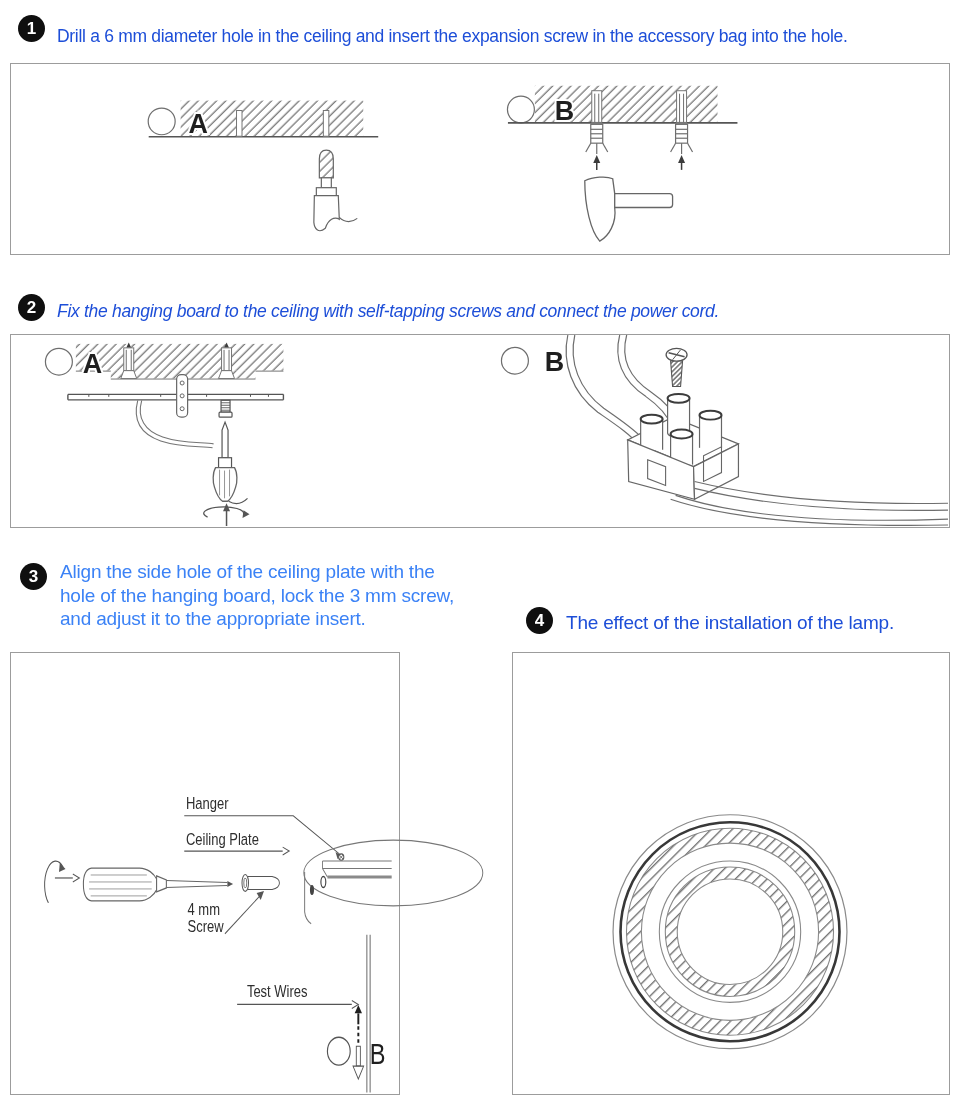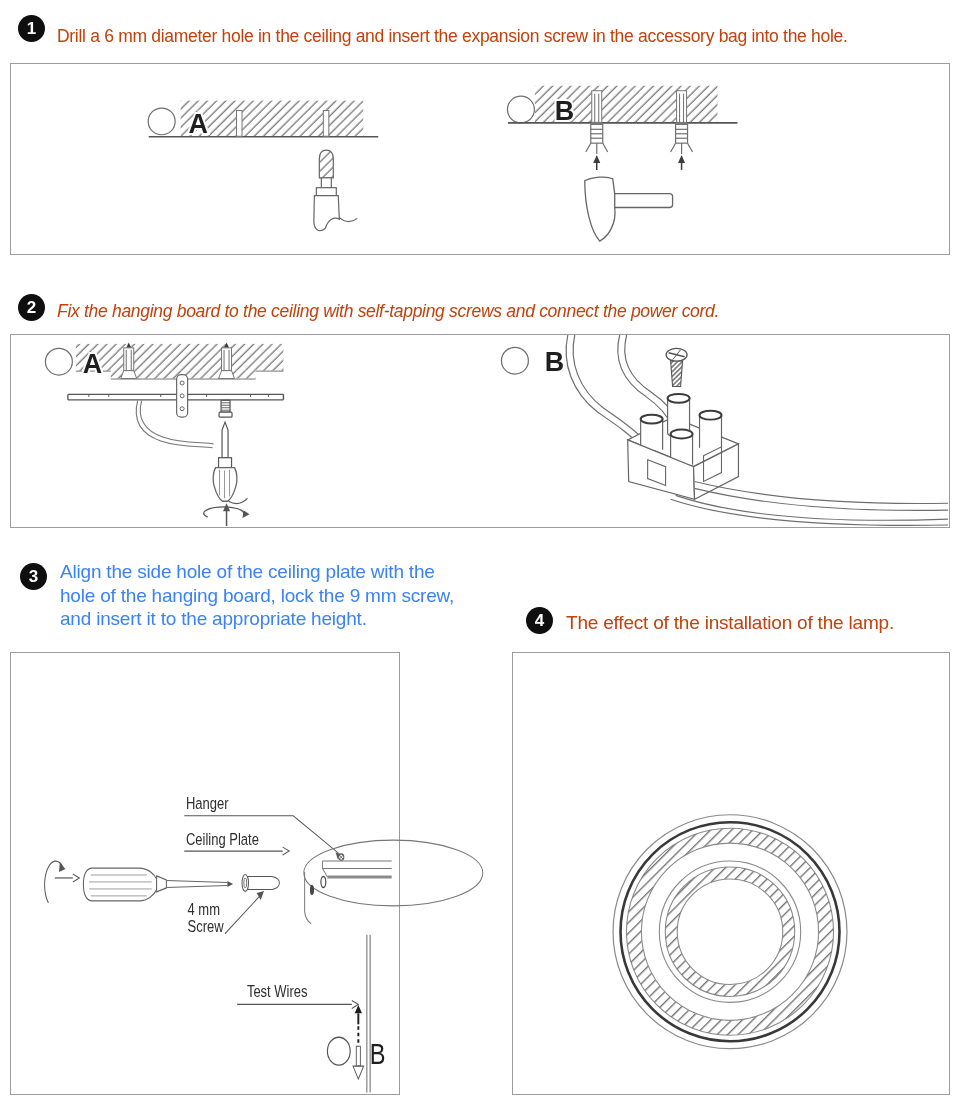--- a/index.html
+++ b/index.html
@@ -1,21 +1,21 @@
 <!DOCTYPE html>
 <html><head>
 <meta charset="utf-8">
 <style>
   html,body{margin:0;padding:0;background:#ffffff;}
   .page{position:relative;width:960px;height:1103px;background:#fff;
         font-family:"Liberation Sans",sans-serif;overflow:hidden;}
   .badge{position:absolute;width:27px;height:27px;border-radius:50%;
          background:#0f0f0f;color:#fff;font-weight:bold;font-size:17px;
          display:flex;align-items:center;justify-content:center;line-height:1;}
-  .step-text{position:absolute;font-size:17.5px;color:#c2410c;letter-spacing:-0.3px;white-space:nowrap;}
+  .step-text{position:absolute;font-size:17.5px;color:#1d4ed8;letter-spacing:-0.3px;white-space:nowrap;}
   .step-text-lg{font-size:19px;letter-spacing:-0.2px;}
   .step-lines{position:absolute;font-size:19px;color:#3b82f6;letter-spacing:-0.2px;line-height:23.5px;white-space:nowrap;}
   .fig{position:absolute;border:1.5px solid #9c9c9c;background:#fff;box-sizing:border-box;}
   .fig svg{display:block;overflow:visible;width:100%;height:100%;}
   .svg-label-big{font-size:27px;font-weight:bold;fill:#1f1f1f;stroke:#ffffff;stroke-width:4px;
                  paint-order:stroke;font-family:"Liberation Sans",sans-serif;}
   .svg-label{font-size:16px;fill:#2e2e2e;stroke:none;font-family:"Liberation Sans",sans-serif;}
   .svg-label-xl{font-size:29px;fill:#1f1f1f;stroke:none;font-family:"Liberation Sans",sans-serif;}
 </style>
 </head>
@@ -227,22 +227,22 @@
         </g>
       </g>
       <text x="72" y="38" class="svg-label-big">A</text>
       <text x="535" y="36" class="svg-label-big">B</text>
     </svg>
   </div>
 
   <div class="badge" style="left:20px;top:563px;">3</div>
   <div class="step-lines" style="left:60px;top:560px;">
     <div>Align the side hole of the ceiling plate with the</div>
-    <div>hole of the hanging board, lock the 9 mm screw,</div>
-    <div>and insert it to the appropriate height.</div>
+    <div>hole of the hanging board, lock the 3 mm screw,</div>
+    <div>and adjust it to the appropriate insert.</div>
   </div>
 
   <div class="badge" style="left:526px;top:607px;">4</div>
   <div class="step-text step-text-lg" style="left:566px;top:612px;">The effect of the installation of the lamp.</div>
 
   <div class="fig" style="left:10px;top:652px;width:390px;height:443px;z-index:2;">
     <svg viewBox="0 0 477 443" preserveAspectRatio="none">
       <g stroke="#6e6e6e" stroke-width="1.2" fill="none">
         <g stroke="#555555">
           <path d="M46,251 A12,21 0 1 1 64,215"></path>

